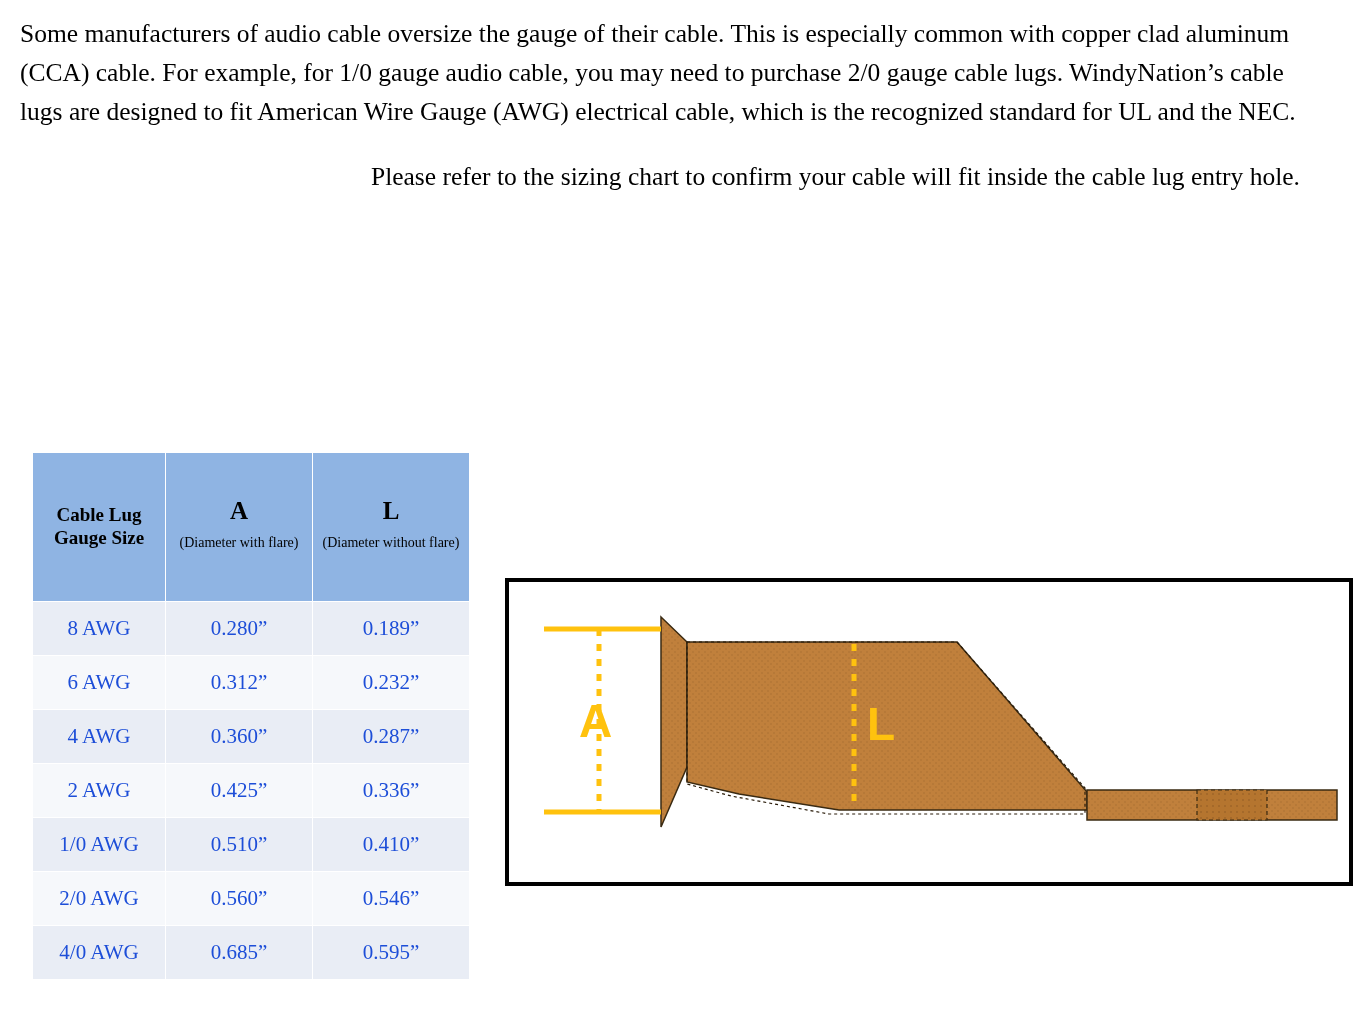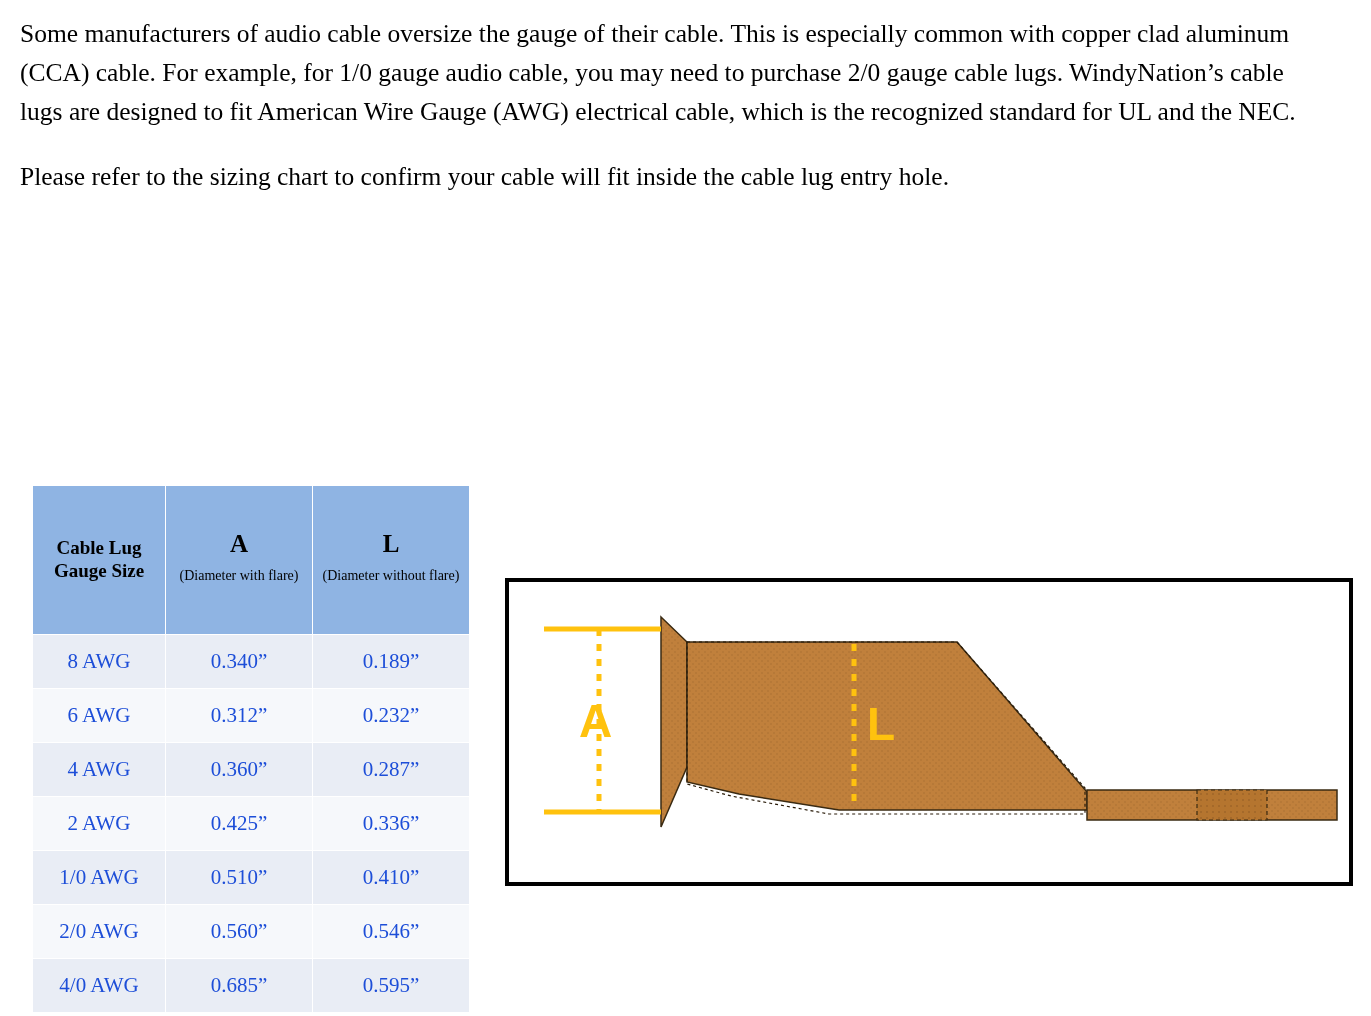--- a/index.html
+++ b/index.html
@@ -26,29 +26,29 @@
     left: 20px;
     top: 14px;
     width: 1280px;
   }
   .para {
     font-size: 25.5px;
     line-height: 39px;
     margin: 0 0 0 0;
     text-align: left;
   }
-  .para.gap1 { margin-top: 26px; }
+  .para.gap1 { margin-top: 26px; text-align: right; }
   .para.gap2 { margin-top: 27px; }
   .bold { font-weight: bold; }
 
   
   .sizing-table {
     position: absolute;
     left: 32px;
-    top: 485px;
+    top: 452px;
     border-collapse: collapse;
     width: 410px;
     table-layout: fixed;
   }
   .sizing-table th {
     background: #8fb4e3;
     border: 1px solid #ffffff;
     text-align: center;
     vertical-align: middle;
     padding: 8px 4px 10px 4px;
@@ -123,21 +123,21 @@
         </th>
         <th class="col-l">
           <span class="th-main big">L</span>
           <span class="th-sub">(Diameter without flare)</span>
         </th>
       </tr>
     </thead>
     <tbody>
       <tr class="odd">
         <td>8 AWG</td>
-        <td>0.340”</td>
+        <td>0.280”</td>
         <td>0.189”</td>
       </tr>
       <tr class="even">
         <td>6 AWG</td>
         <td>0.312”</td>
         <td>0.232”</td>
       </tr>
       <tr class="odd">
         <td>4 AWG</td>
         <td>0.360”</td>

